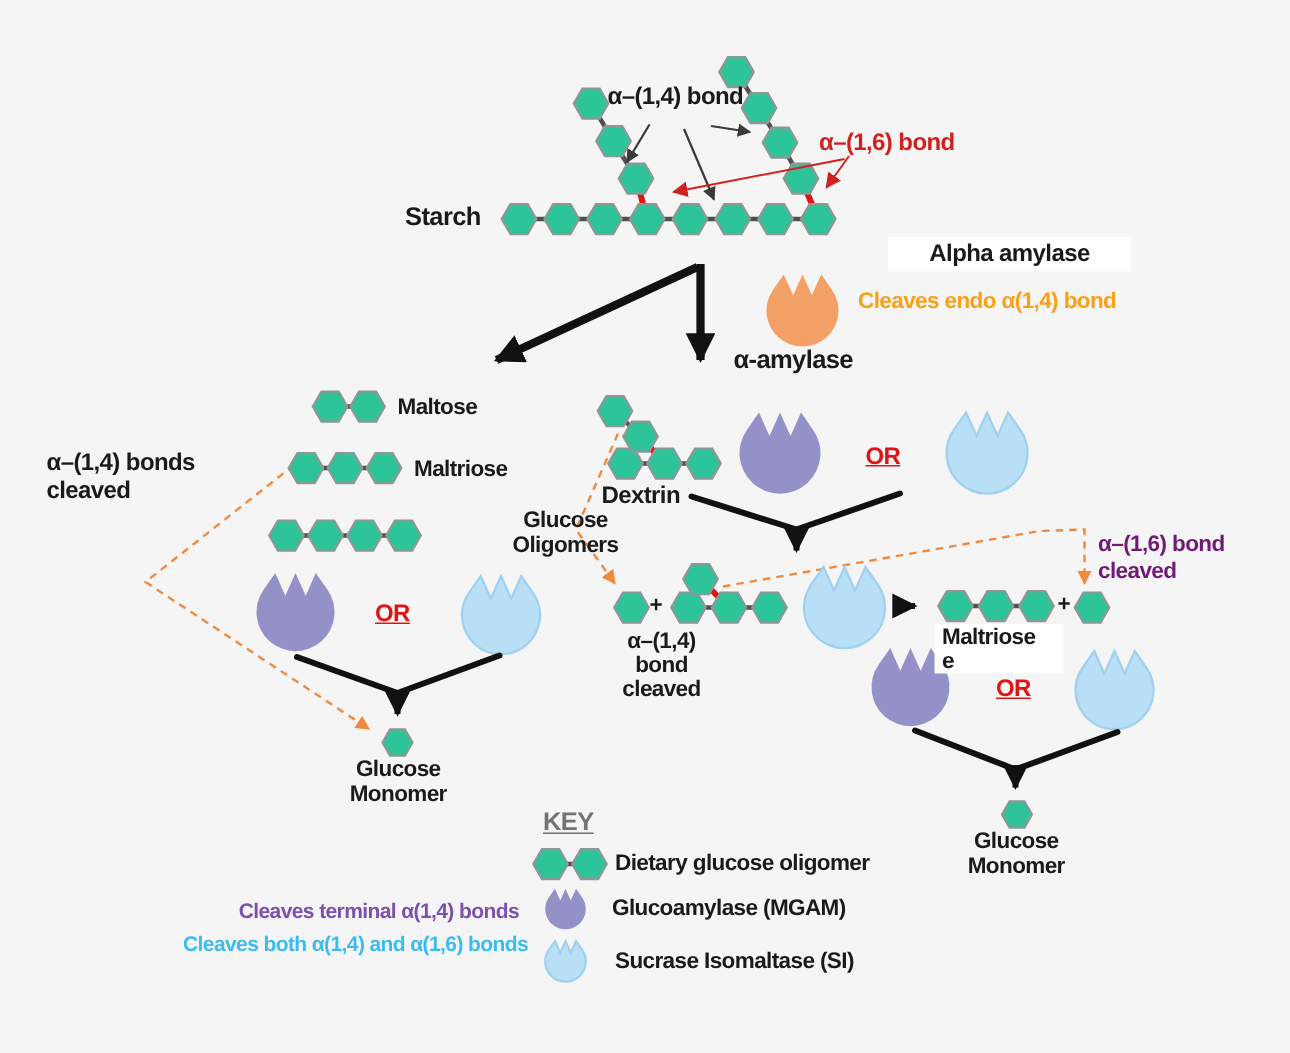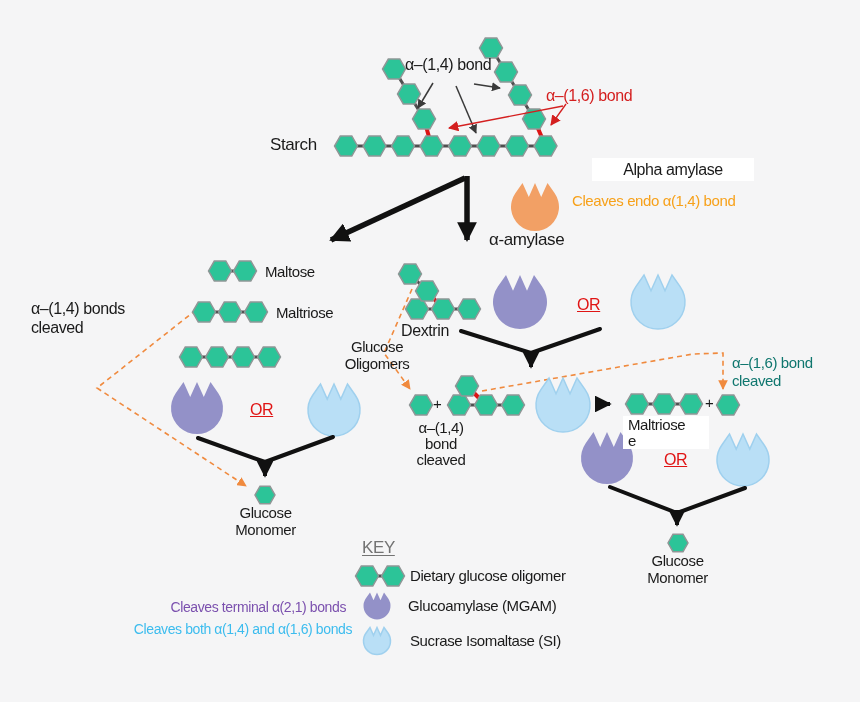--- a/index.html
+++ b/index.html
@@ -2,21 +2,21 @@
 <html><head>
 <meta charset="utf-8">
 <style>
   html,body{margin:0;padding:0;background:#e9e9ea;}
   .canvas{
     position:relative;width:860px;height:702px;background:#f5f5f6;
     font-family:"Liberation Sans","DejaVu Sans",sans-serif;overflow:hidden;
   }
   .canvas svg{position:absolute;left:0;top:0;}
   .lbl{
-    position:absolute;font-weight:normal;font-size:15px;line-height:17px;
+    position:absolute;font-weight:bold;font-size:15px;line-height:17px;
     letter-spacing:-0.4px;color:#1a1a1a;white-space:nowrap;
   }
   .wrap{white-space:normal;}
   .big{font-size:17px;}
   .center{text-align:center;}
   .right{text-align:right;}
   .or{color:#e01414;text-decoration:underline;font-size:16px;}
   .whitebox{position:absolute;background:#ffffff;}
   .keytitle{font-size:17px;text-decoration:underline;text-underline-offset:2px;}
 </style>
@@ -179,25 +179,25 @@
   <div class="lbl" style="left:401px;top:322px;font-size:16px;">Dextrin</div>
   <div class="lbl or" style="left:577px;top:296px;">OR</div>
   <div class="lbl" style="left:433px;top:395px;">+</div>
   <div class="lbl wrap center" style="left:403px;top:420px;width:76px;line-height:16px;">α–(1,4) bond cleaved</div>
 
   <div class="whitebox" style="left:623px;top:416px;width:86px;height:33px;">
     <div class="lbl" style="left:5px;top:1px;line-height:15px;">Maltriose</div>
     <div class="lbl" style="left:5px;top:17px;line-height:15px;">e</div>
   </div>
   <div class="lbl" style="left:705px;top:394px;">+</div>
-  <div class="lbl wrap" style="left:732px;top:354px;width:106px;color:#0f766e;line-height:18px;">α–(1,6) bond cleaved</div>
+  <div class="lbl wrap" style="left:732px;top:354px;width:106px;color:#701a75;line-height:18px;">α–(1,6) bond cleaved</div>
   <div class="lbl or" style="left:664px;top:451px;">OR</div>
   <div class="lbl wrap center" style="left:635px;top:552px;width:85px;">Glucose Monomer</div>
 
   <div class="lbl keytitle" style="left:362px;top:539px;color:#737373;">KEY</div>
   <div class="lbl" style="left:410px;top:567px;">Dietary glucose oligomer</div>
   <div class="lbl" style="left:410px;top:632px;">Sucrase Isomaltase (SI)</div>
   <div class="lbl" style="left:408px;top:597px;">Glucoamylase (MGAM)</div>
 
-  <div class="lbl right" style="left:118px;top:599px;width:228px;font-size:14px;color:#7b50ae;">Cleaves terminal α(2,1) bonds</div>
+  <div class="lbl right" style="left:118px;top:599px;width:228px;font-size:14px;color:#7b50ae;">Cleaves terminal α(1,4) bonds</div>
   <div class="lbl wrap right" style="left:118px;top:622px;width:234px;font-size:14px;line-height:15px;color:#3cbcee;">Cleaves both α(1,4) and α(1,6) bonds</div>
 
 </div>
 
 </body></html>

